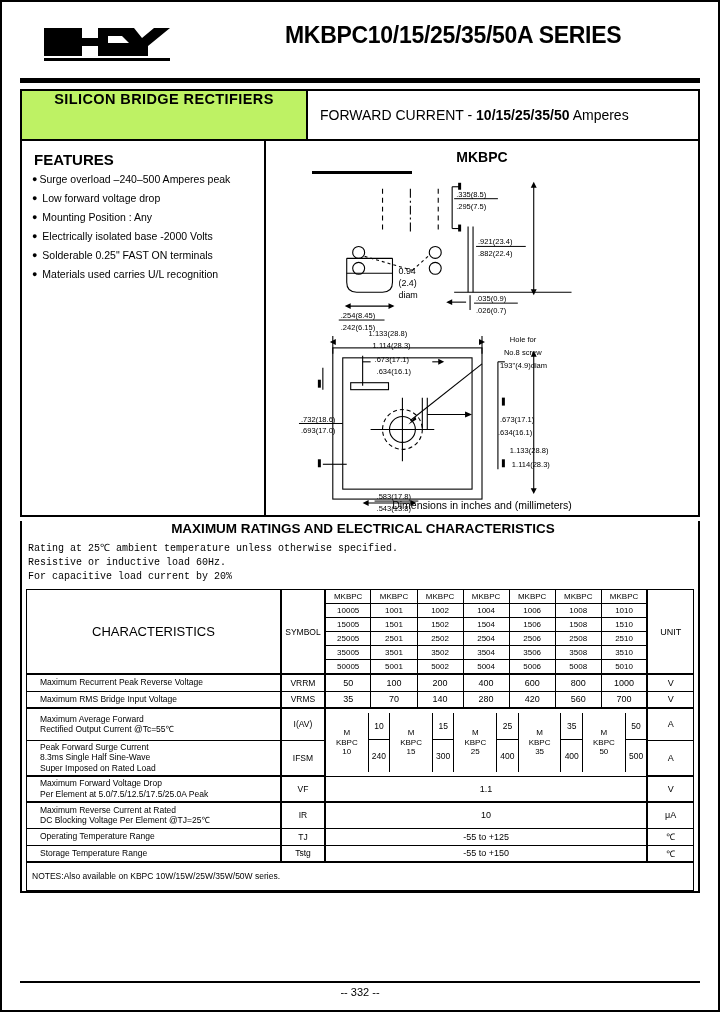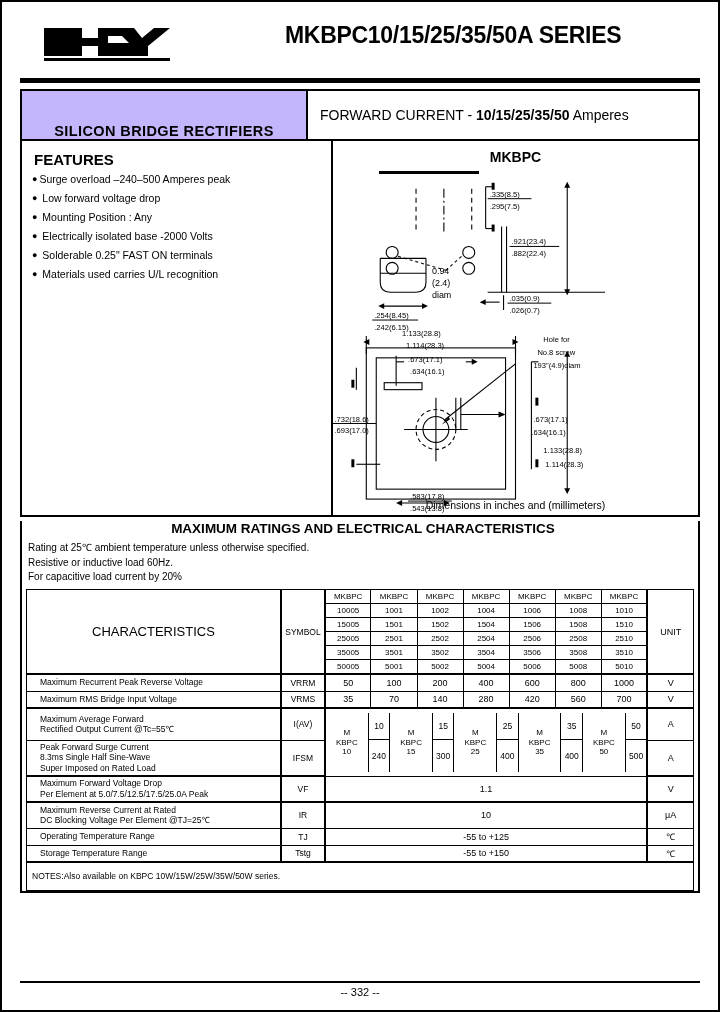--- a/index.html
+++ b/index.html
@@ -7,43 +7,43 @@
   .page{position:relative;width:720px;height:1012px;box-sizing:border-box;
         border:2px solid #000;padding:0;}
   
   .hdr{position:relative;height:62px;margin:14px 18px 0 18px;}
   .logo{position:absolute;left:22px;top:6px;width:130px;height:42px;}
   .series{position:absolute;left:265px;top:6px;font-size:23px;font-weight:bold;
           letter-spacing:-.3px;white-space:nowrap;}
   .hrule{margin:0 18px;height:5px;background:#000;}
   
   .band{display:flex;margin:6px 18px 0 18px;border:2px solid #000;height:52px;box-sizing:border-box;}
-  .band-l{width:284px;background:#c4b5fd;border-right:2px solid #000;
-          display:flex;align-items:flex-end;justify-content:center;}
+  .band-l{width:284px;background:#bef264;border-right:2px solid #000;
+          display:flex;align-items:flex-start;justify-content:center;}
   .band-l span{font-size:14.5px;font-weight:bold;letter-spacing:.4px;}
   .band-r{flex:1;display:flex;flex-direction:column;justify-content:center;padding-left:12px;gap:5px;}
   .band-r div{font-size:14px;white-space:nowrap;}
   .band-r b{font-weight:bold;}
   
   .mid{display:flex;margin:0 18px;border:2px solid #000;border-top:none;height:376px;box-sizing:border-box;}
-  .feat{width:311px;border-right:2px solid #000;box-sizing:border-box;padding:10px 8px 0 10px;}
+  .feat{width:244px;border-right:2px solid #000;box-sizing:border-box;padding:10px 8px 0 10px;}
   .feat h2{margin:0 0 6px 2px;font-size:15px;font-weight:bold;}
   .feat ul{list-style:none;margin:0;padding:0;}
   .feat li{font-size:10.5px;line-height:1.05;margin-bottom:8px;white-space:nowrap;}
   .feat li .b{font-size:9px;vertical-align:1px;margin-right:2px;}
   .draw{flex:1;position:relative;box-sizing:border-box;}
   .draw .title{position:absolute;left:0;right:0;top:8px;text-align:center;font-size:14px;font-weight:bold;}
   .draw .tbar{position:absolute;left:46px;top:30px;width:100px;height:3px;background:#000;}
   .dimcap{position:absolute;left:0;right:0;bottom:4px;text-align:center;font-size:10.5px;}
   svg.pkg{position:absolute;left:0;top:0;width:100%;height:100%;}
   .dl{font-size:7.6px;font-family:"Liberation Sans",sans-serif;}
   
   .rate{margin:0 18px;border:2px solid #000;border-top:none;box-sizing:border-box;}
   .rate h3{margin:4px 0 4px 6px;font-size:13.5px;font-weight:bold;text-align:center;}
-  .rate p{margin:0 12px 3px 6px;font-size:10px;}
+  .rate p{margin:0 12px 3px 6px;font-size:10px;font-family:Liberation Mono, monospace;}
   table{border-collapse:collapse;width:100%;table-layout:fixed;font-size:9px;}
   td,th{border:1px solid #000;text-align:center;vertical-align:middle;padding:0;font-weight:normal;}
   .tbl-wrap{padding:4px 4px 0 4px;}
   .lft{text-align:left;padding-left:13px;font-size:8.5px;line-height:1.25;}
   .bigchar{font-size:13px;}
   .sym{font-size:8.5px;}
   .pn{font-size:8px;height:13px;}
   .hrow td{height:13px;}
   .thick-r{border-right:2px solid #000;}
   .thick-b{border-bottom:2px solid #000;}

